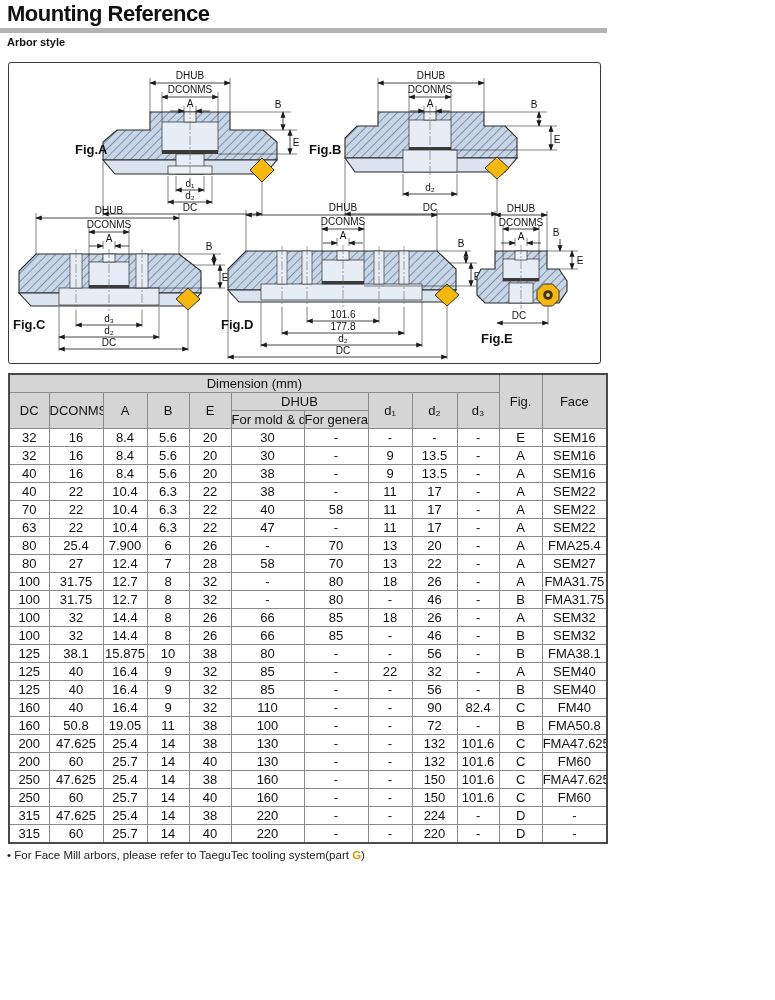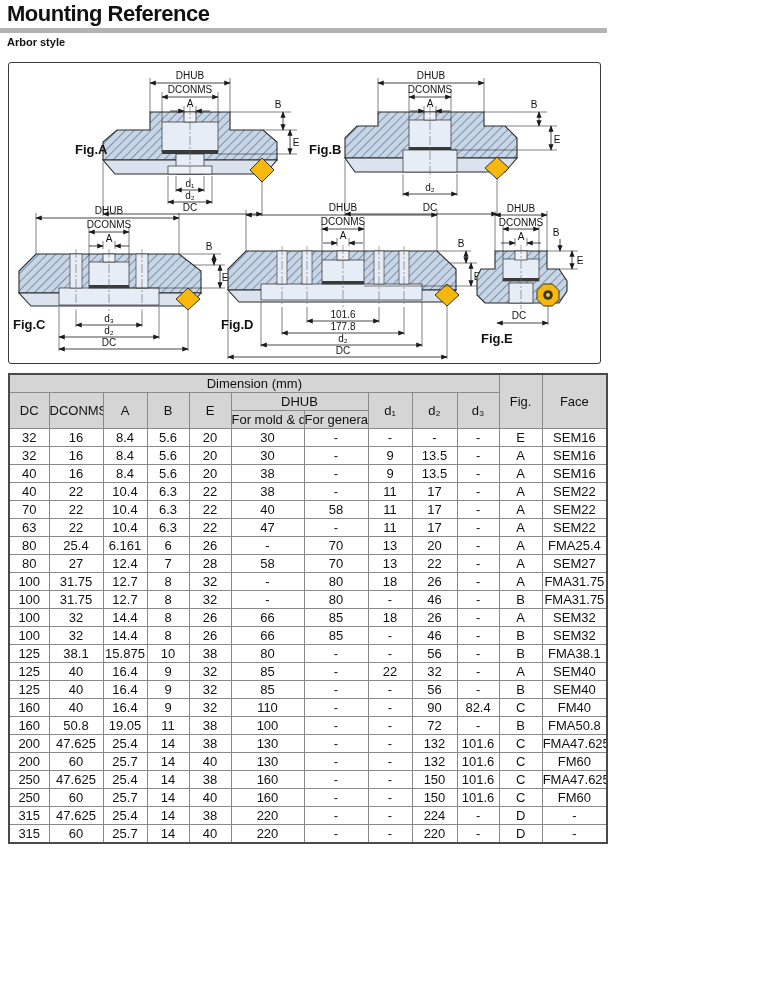--- a/index.html
+++ b/index.html
@@ -417,21 +417,21 @@
             <td>-</td>
             <td>11</td>
             <td>17</td>
             <td>-</td>
             <td>A</td>
             <td>SEM22</td>
           </tr>
           <tr>
             <td>80</td>
             <td>25.4</td>
-            <td>6.161</td>
+            <td>7.900</td>
             <td>6</td>
             <td>26</td>
             <td>-</td>
             <td>70</td>
             <td>13</td>
             <td>20</td>
             <td>-</td>
             <td>A</td>
             <td>FMA25.4</td>
           </tr>
@@ -656,14 +656,15 @@
             <td>-</td>
             <td>220</td>
             <td>-</td>
             <td>D</td>
             <td>-</td>
           </tr>
         </tbody>
     </table>
   </div>
 
+  <div class="footnote"><span>•</span><span> For Face Mill arbors, please refer to TaeguTec tooling system(part </span><span class="accent-g">G</span><span>)</span></div>
 
 </div>
 
 </body></html>

